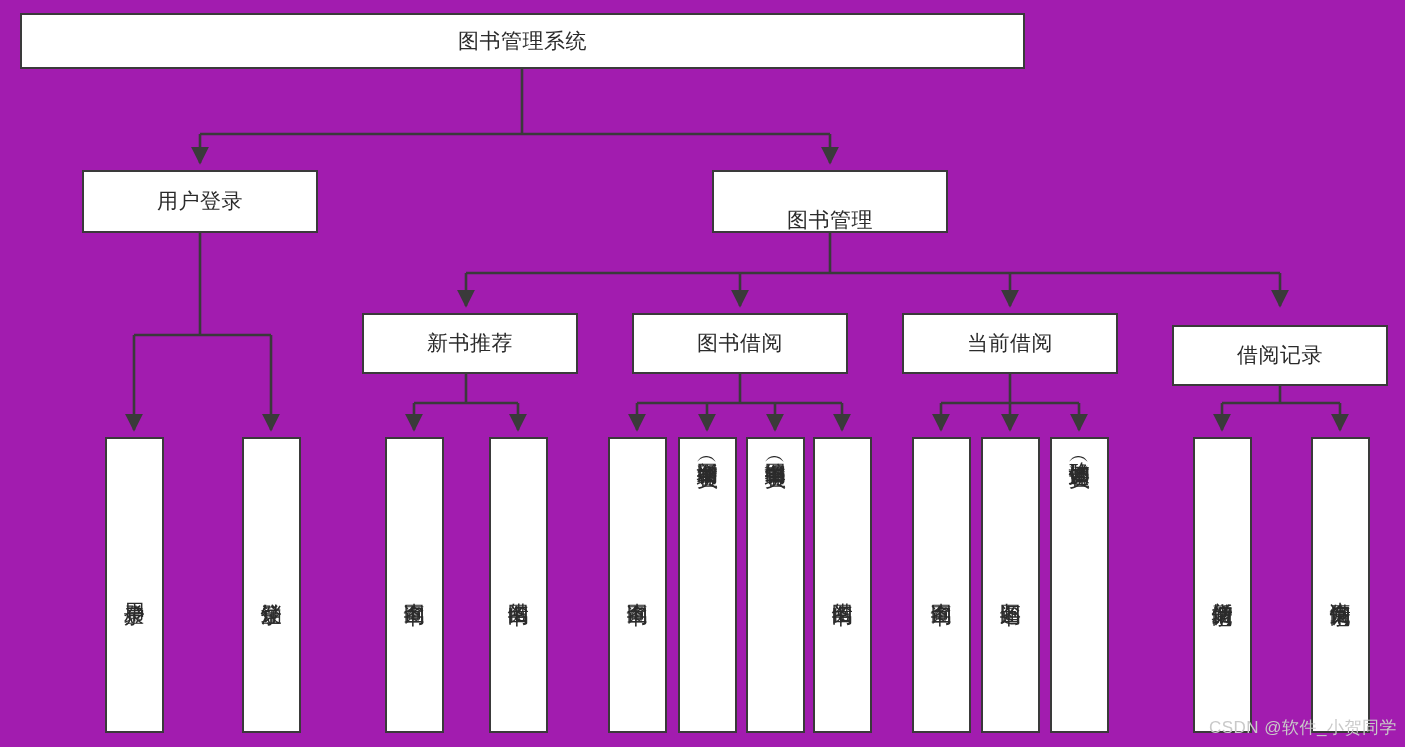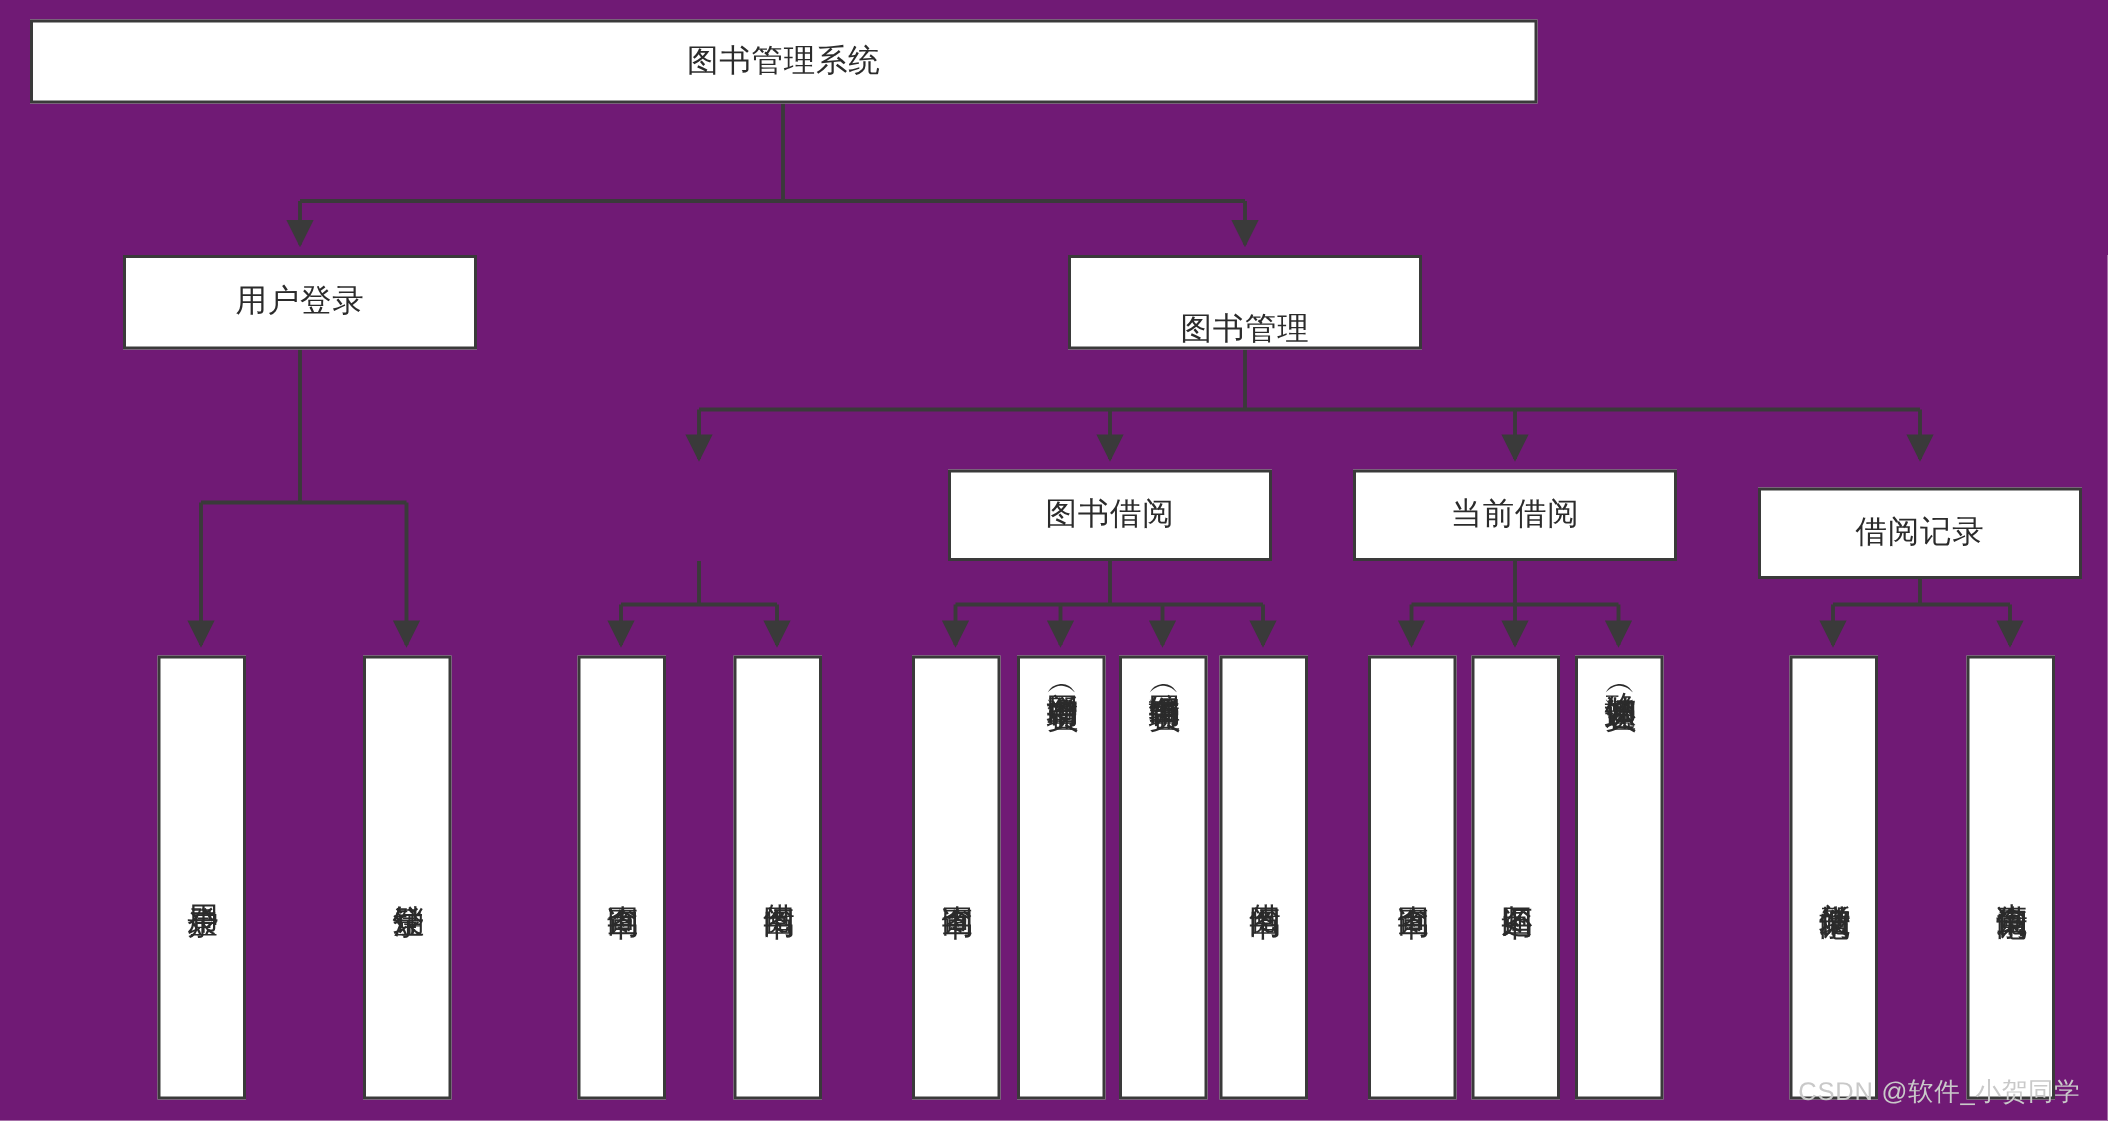--- a/index.html
+++ b/index.html
@@ -10,21 +10,21 @@
   body {
     width: 1405px;
     height: 747px;
     font-family: "Liberation Sans", "DejaVu Sans", sans-serif;
     overflow: hidden;
   }
   #canvas {
     position: relative;
     width: 1405px;
     height: 747px;
-    background: #701a75;
+    background: #a21caf;
   }
   svg#edges {
     position: absolute;
     left: 0;
     top: 0;
     width: 1405px;
     height: 747px;
   }
   .node {
     position: absolute;
@@ -53,21 +53,21 @@
   .node.vert .lbl {
     writing-mode: vertical-rl;
     text-orientation: upright;
     font-size: 21px;
     line-height: 1.12;
     letter-spacing: 1px;
     white-space: nowrap;
   }
   .watermark {
     position: absolute;
-    right: 18px;
+    right: 8px;
     bottom: 8px;
     font-size: 17px;
     color: #c9c9c9;
     letter-spacing: 0.5px;
     white-space: nowrap;
     pointer-events: none;
   }
 </style>
 </head>
 <body>
@@ -129,20 +129,23 @@
     <span class="lbl">图书管理系统</span>
   </div>
 
   <div class="node horiz" style="left:82px; top:170px; width:236px; height:63px;">
     <span class="lbl">用户登录</span>
   </div>
   <div class="node horiz" style="left:712px; top:170px; width:236px; height:63px;align-items:flex-end;">
     <span class="lbl">图书管理</span>
   </div>
 
+  <div class="node horiz" style="left:362px; top:313px; width:216px; height:61px;">
+    <span class="lbl">新书推荐</span>
+  </div>
   <div class="node horiz" style="left:902px; top:313px; width:216px; height:61px;">
     <span class="lbl">当前借阅</span>
   </div>
   <div class="node horiz" style="left:632px; top:313px; width:216px; height:61px;">
     <span class="lbl">图书借阅</span>
   </div>
   <div class="node horiz" style="left:1172px; top:313px; width:216px; height:61px;margin-top:12px;">
     <span class="lbl">借阅记录</span>
   </div>
 

